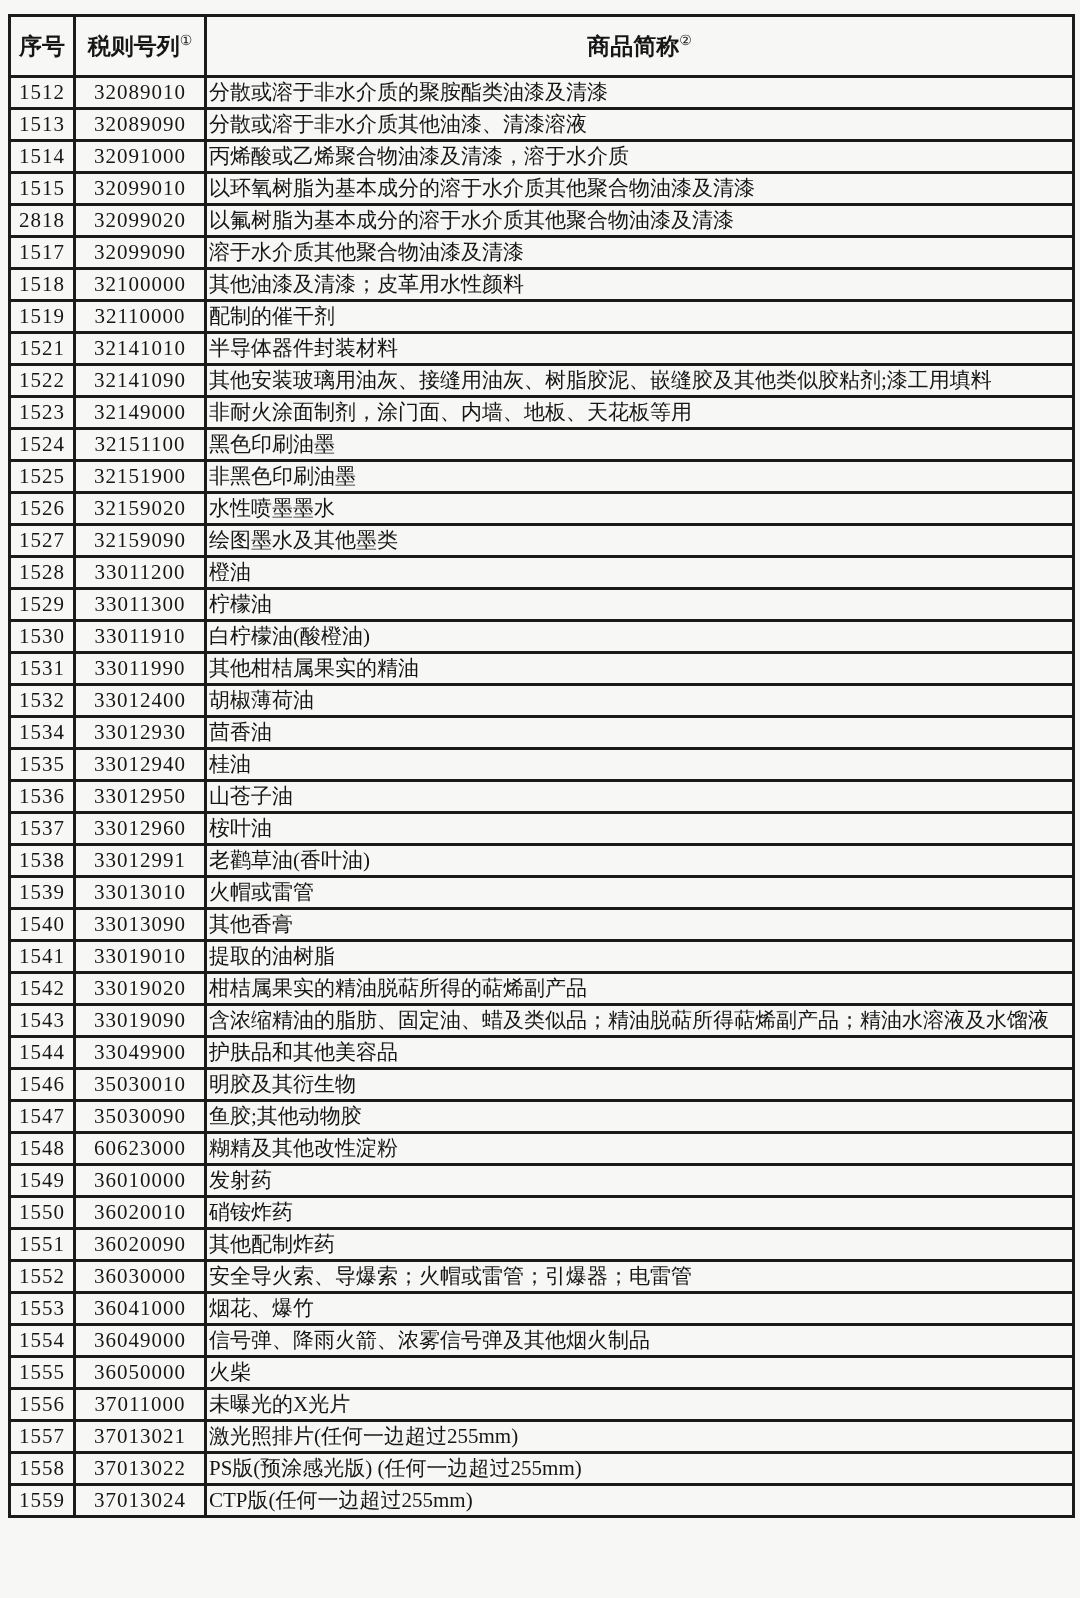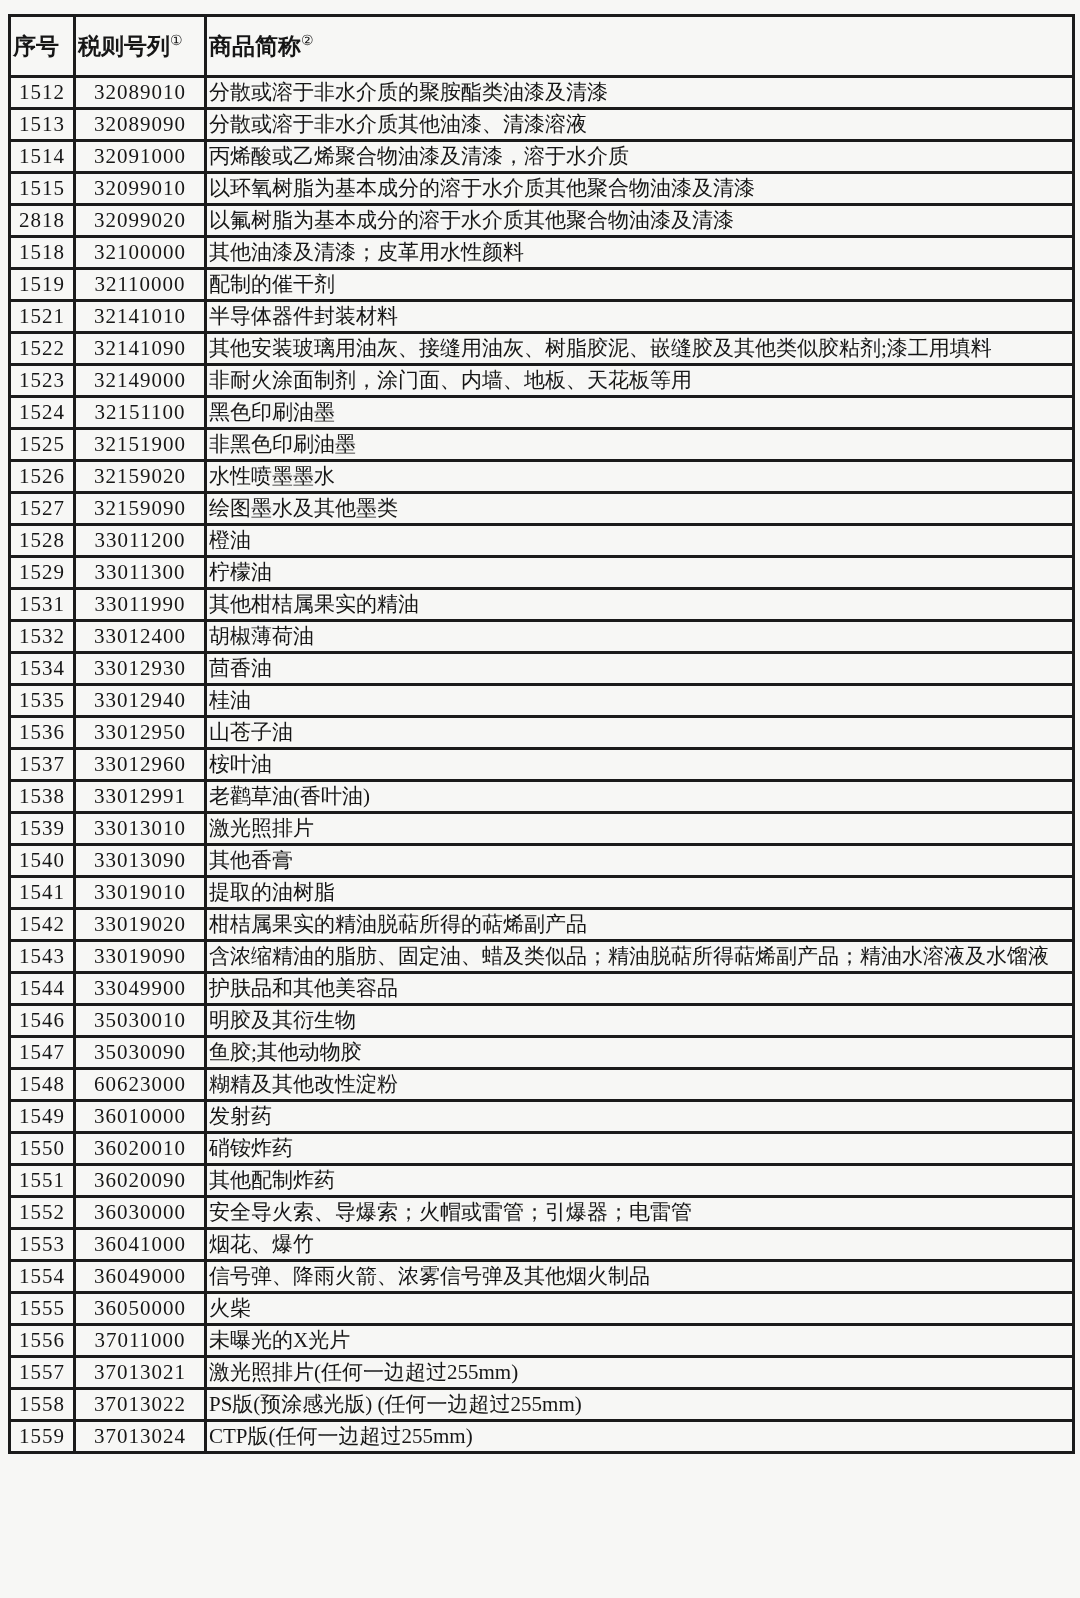--- a/index.html
+++ b/index.html
@@ -29,21 +29,21 @@
   table.tariff th,
   table.tariff td {
     border: 3px solid #1b1b1b;
     vertical-align: middle;
     overflow: hidden;
   }
   table.tariff th {
     height: 58px;
     font-size: 23px;
     font-weight: bold;
-    text-align: left;
+    text-align: center;
     padding: 0 2px;
   }
   table.tariff th sup {
     font-size: 14px;
     font-weight: normal;
     vertical-align: super;
     line-height: 0;
   }
   table.tariff td {
     height: 26px;
@@ -104,20 +104,25 @@
           <td class="c-no">1515</td>
           <td class="c-code">32099010</td>
           <td class="c-desc">以环氧树脂为基本成分的溶于水介质其他聚合物油漆及清漆</td>
         </tr>
         <tr>
           <td class="c-no">2818</td>
           <td class="c-code">32099020</td>
           <td class="c-desc">以氟树脂为基本成分的溶于水介质其他聚合物油漆及清漆</td>
         </tr>
         <tr>
+          <td class="c-no">1517</td>
+          <td class="c-code">32099090</td>
+          <td class="c-desc">溶于水介质其他聚合物油漆及清漆</td>
+        </tr>
+        <tr>
           <td class="c-no">1518</td>
           <td class="c-code">32100000</td>
           <td class="c-desc">其他油漆及清漆；皮革用水性颜料</td>
         </tr>
         <tr>
           <td class="c-no">1519</td>
           <td class="c-code">32110000</td>
           <td class="c-desc">配制的催干剂</td>
         </tr>
         <tr>
@@ -159,20 +164,25 @@
           <td class="c-no">1528</td>
           <td class="c-code">33011200</td>
           <td class="c-desc">橙油</td>
         </tr>
         <tr>
           <td class="c-no">1529</td>
           <td class="c-code">33011300</td>
           <td class="c-desc">柠檬油</td>
         </tr>
         <tr>
+          <td class="c-no">1530</td>
+          <td class="c-code">33011910</td>
+          <td class="c-desc">白柠檬油(酸橙油)</td>
+        </tr>
+        <tr>
           <td class="c-no">1531</td>
           <td class="c-code">33011990</td>
           <td class="c-desc">其他柑桔属果实的精油</td>
         </tr>
         <tr>
           <td class="c-no">1532</td>
           <td class="c-code">33012400</td>
           <td class="c-desc">胡椒薄荷油</td>
         </tr>
         <tr>
@@ -196,21 +206,21 @@
           <td class="c-desc">桉叶油</td>
         </tr>
         <tr>
           <td class="c-no">1538</td>
           <td class="c-code">33012991</td>
           <td class="c-desc">老鹳草油(香叶油)</td>
         </tr>
         <tr>
           <td class="c-no">1539</td>
           <td class="c-code">33013010</td>
-          <td class="c-desc">激光照排片</td>
+          <td class="c-desc">火帽或雷管</td>
         </tr>
         <tr>
           <td class="c-no">1540</td>
           <td class="c-code">33013090</td>
           <td class="c-desc">其他香膏</td>
         </tr>
         <tr>
           <td class="c-no">1541</td>
           <td class="c-code">33019010</td>
           <td class="c-desc">提取的油树脂</td>

